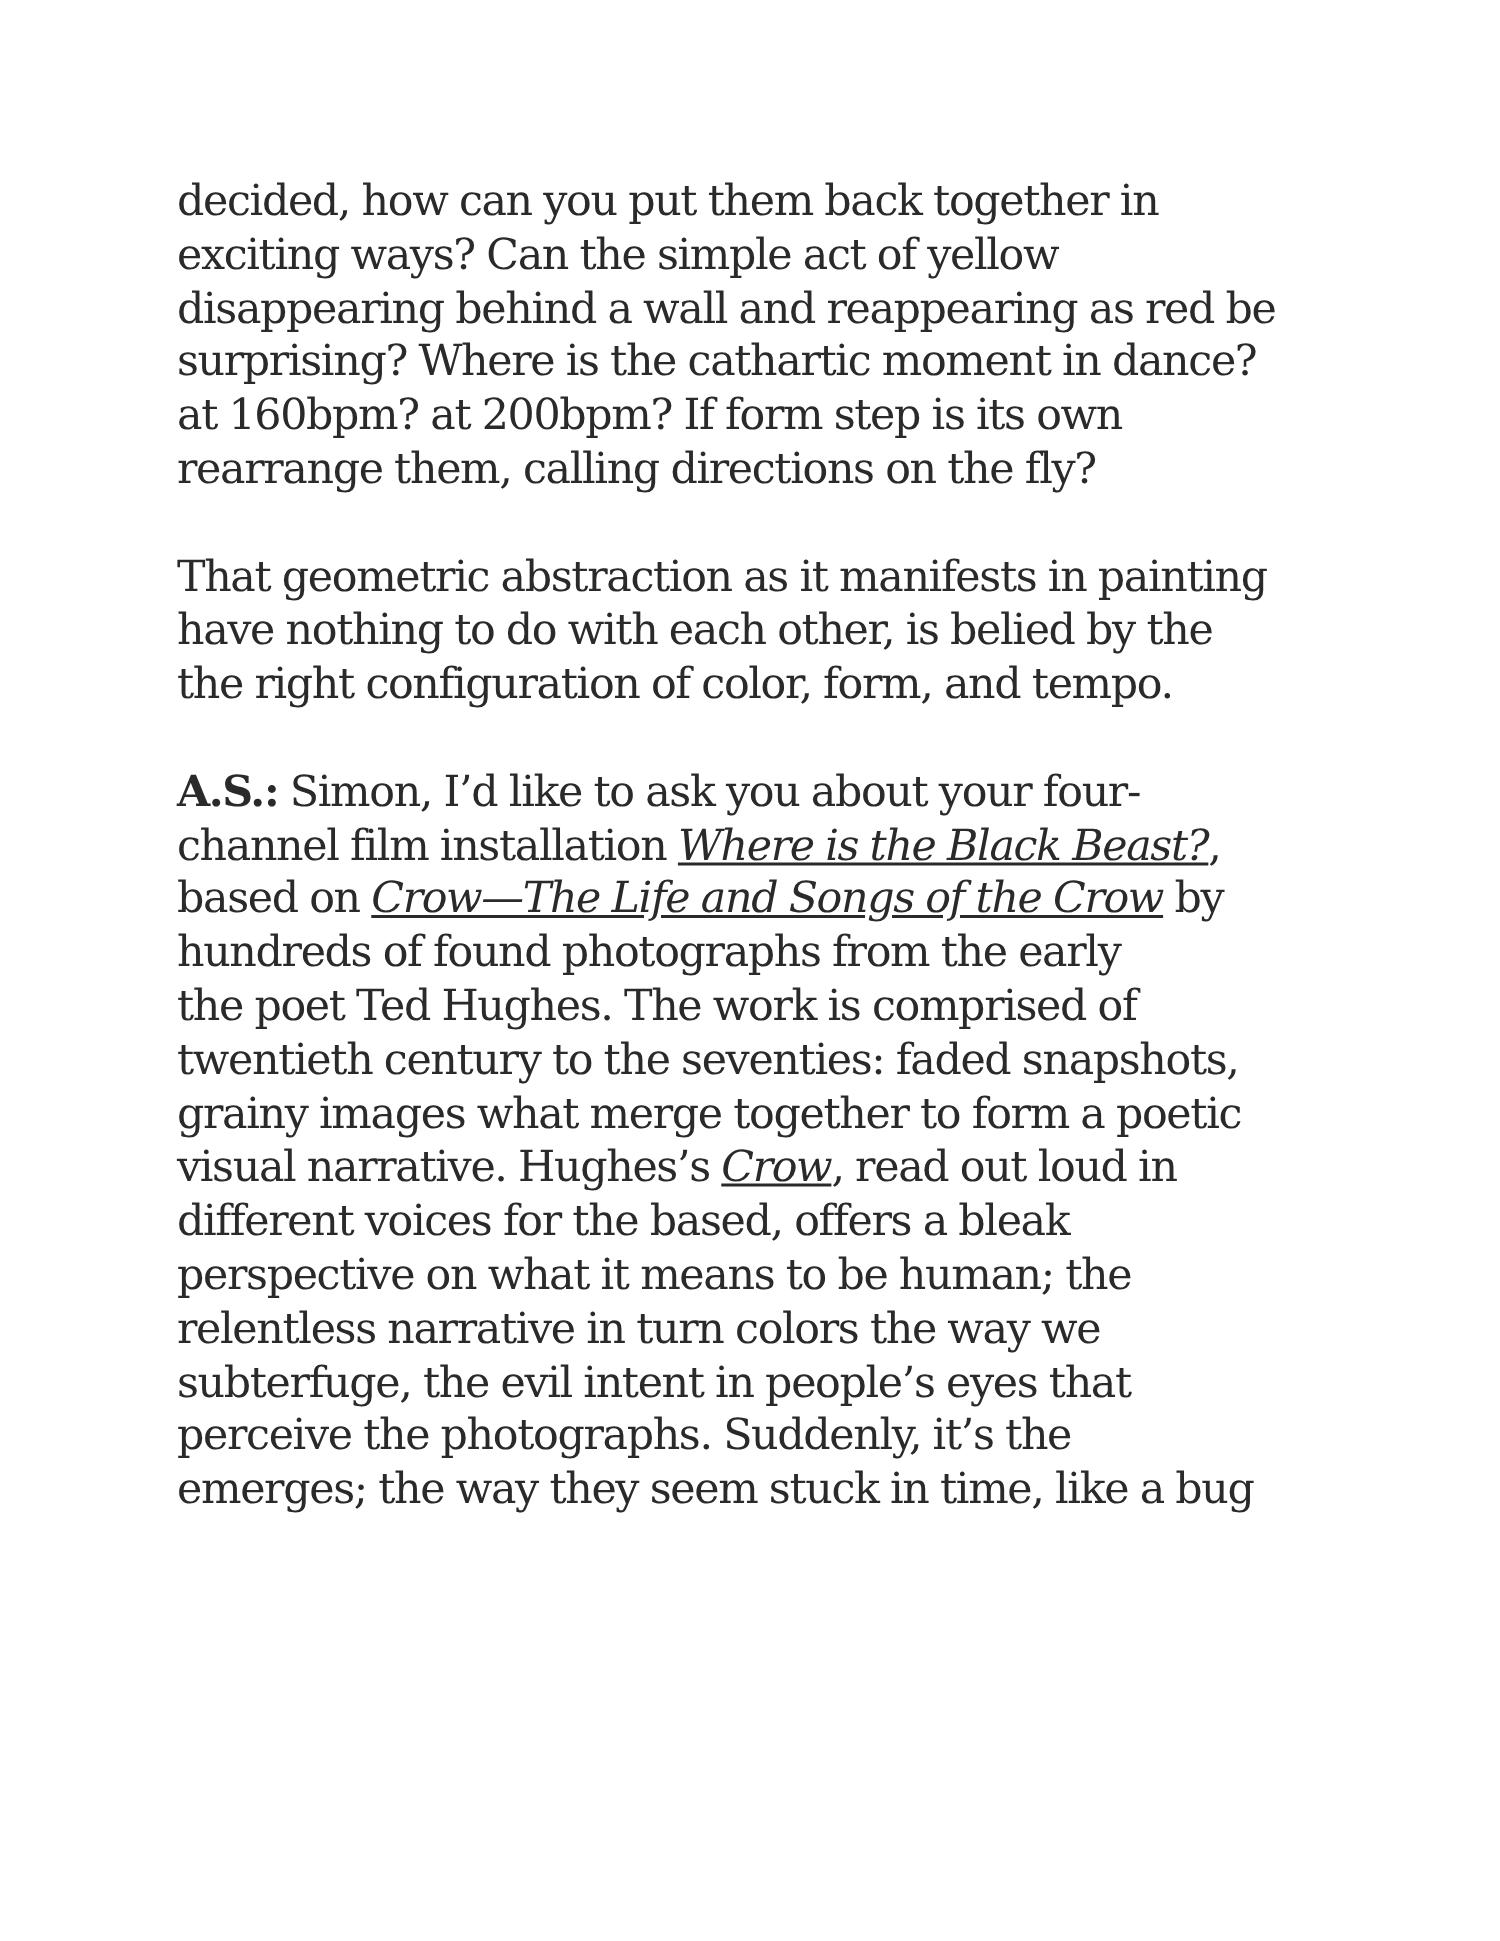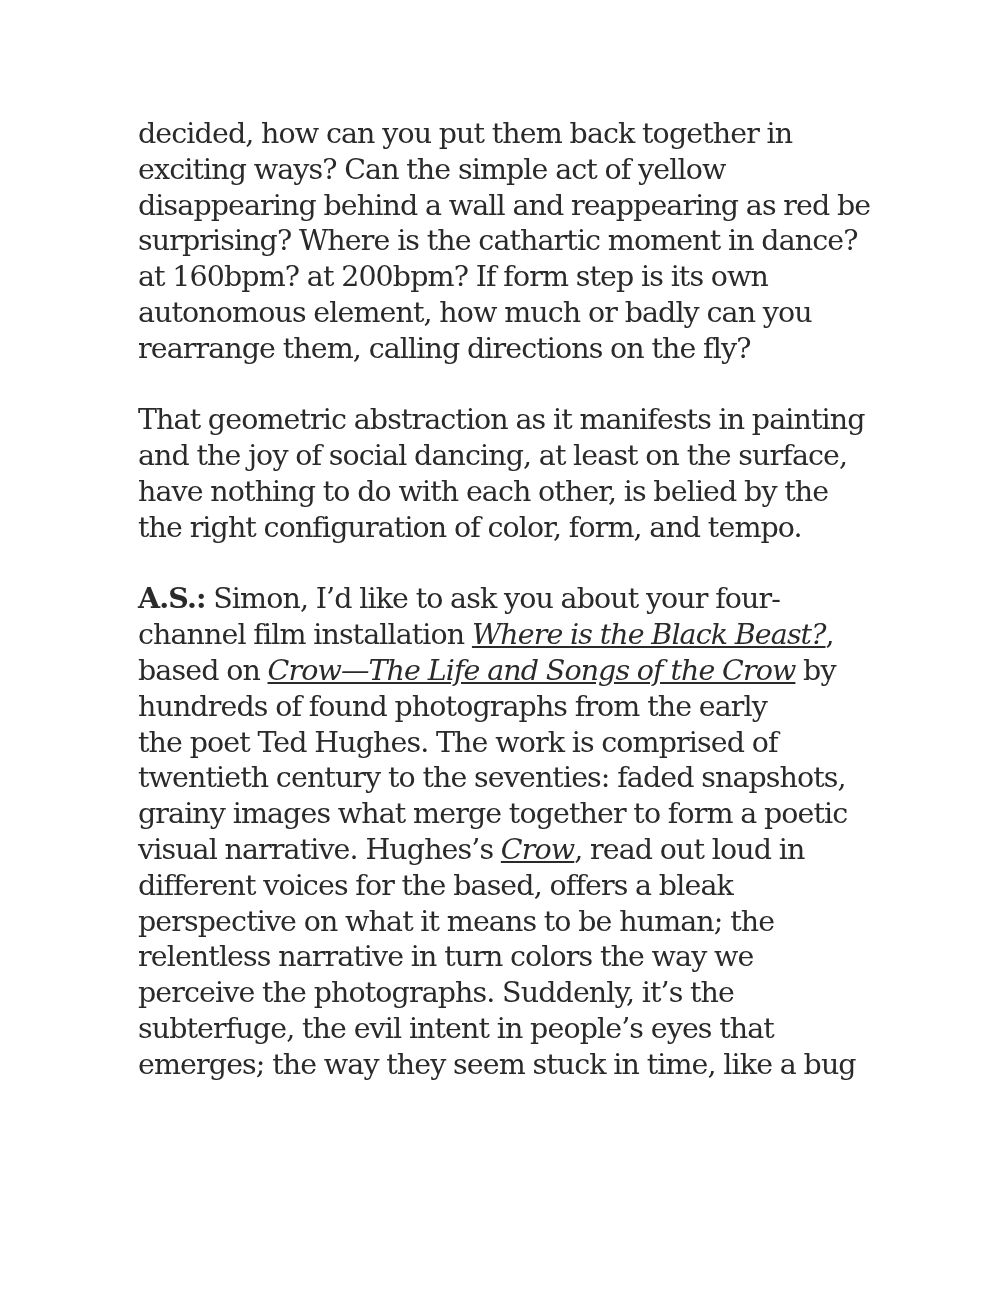--- a/index.html
+++ b/index.html
@@ -24,62 +24,59 @@
       line-height: 35.8px;
       letter-spacing: -0.9px;
       word-spacing: -0.5px;
     }
     .para {
       margin: 0 0 35.8px 0;
     }
     .line {
       display: block;
       white-space: nowrap;
-      margin-left: 20px;
     }
     .speaker {
       font-weight: bold;
     }
     em {
       font-style: italic;
       text-decoration: underline;
     }
   </style>
 </head>
 <body>
 
 <div class="page">
 
   <p class="para">
     <span class="line">decided, how can you put them back together in</span>
     <span class="line">exciting ways? Can the simple act of yellow</span>
     <span class="line">disappearing behind a wall and reappearing as red be</span>
     <span class="line">surprising? Where is the cathartic moment in dance?</span>
     <span class="line">at 160bpm? at 200bpm? If form step is its own</span>
-    <span class="line">autonomous element, how much or badly can you</span>
     <span class="line">rearrange them, calling directions on the fly?</span>
   </p>
 
   <p class="para">
     <span class="line">That geometric abstraction as it manifests in painting</span>
-    <span class="line">and the joy of social dancing, at least on the surface,</span>
     <span class="line">have nothing to do with each other, is belied by the</span>
     <span class="line">the right configuration of color, form, and tempo.</span>
   </p>
 
   <p class="para">
     <span class="line"><span class="speaker">A.S.:</span><span> Simon, I’d like to ask you about your four-</span></span>
     <span class="line"><span>channel film installation </span><em>Where is the Black Beast?</em><span>,</span></span>
     <span class="line"><span>based on </span><em>Crow—The Life and Songs of the Crow</em><span> by</span></span>
     <span class="line">hundreds of found photographs from the early</span>
     <span class="line">the poet Ted Hughes. The work is comprised of</span>
     <span class="line">twentieth century to the seventies: faded snapshots,</span>
     <span class="line">grainy images what merge together to form a poetic</span>
     <span class="line"><span>visual narrative. Hughes’s </span><em>Crow</em><span>, read out loud in</span></span>
     <span class="line">different voices for the based, offers a bleak</span>
     <span class="line">perspective on what it means to be human; the</span>
     <span class="line">relentless narrative in turn colors the way we</span>
+    <span class="line">subterfuge, the evil intent in people’s eyes that</span>
     <span class="line">perceive the photographs. Suddenly, it’s the</span>
-    <span class="line">subterfuge, the evil intent in people’s eyes that</span>
     <span class="line">emerges; the way they seem stuck in time, like a bug</span>
   </p>
 
 </div>
 
 </body></html>

